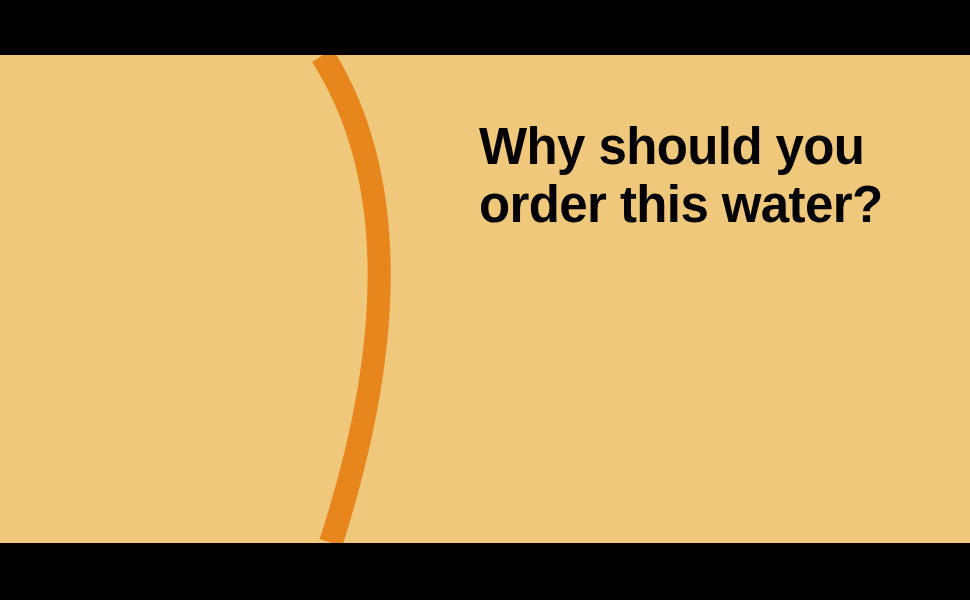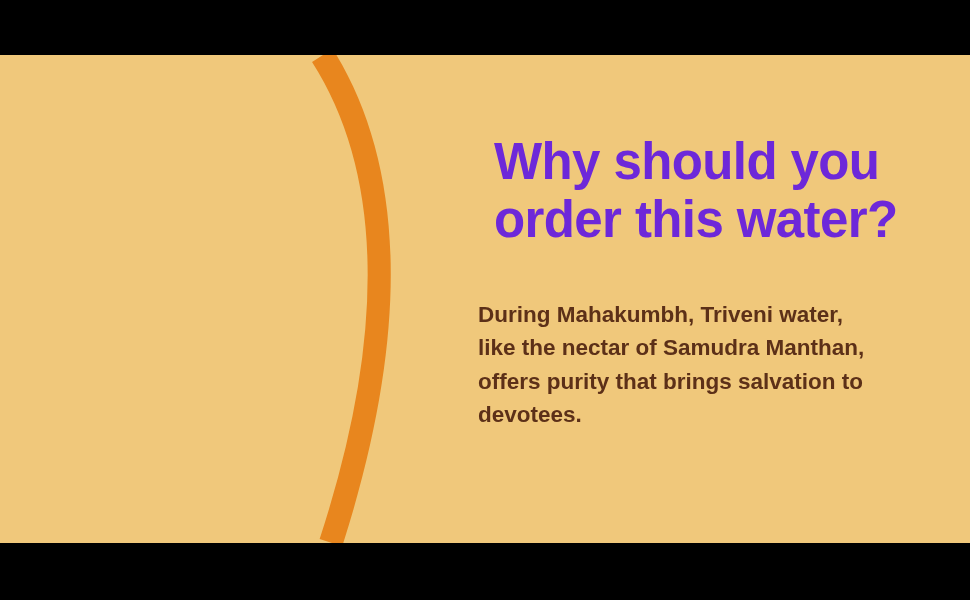--- a/index.html
+++ b/index.html
@@ -37,25 +37,25 @@
   }
   #divider svg{display:block;width:970px;height:488px;}
 
   
   #textcol{
     position:absolute;left:478px;top:0;width:470px;height:488px;
     z-index:20;
   }
   #headline{
     position:absolute;left:0;top:62px;width:470px;
-    margin:16px;
+    margin:1px;
     font-size:51px;line-height:1.13;
     font-weight:bold;
     letter-spacing:-0.6px;
-    color:#6d28d9;
+    color:#000000;
     white-space:pre-line;
   }
   #subtext{
     position:absolute;left:0;top:243px;width:474px;
     margin:0;
     font-size:22.5px;line-height:1.48;
     font-weight:bold;
     color:#5C3018;
     white-space:pre-line;
   }
@@ -310,22 +310,18 @@
 
         <path d="M323,0 C392,108 404,268 332,488" fill="none" stroke="#E8861E" stroke-width="26"></path>
 
         <path d="M334,-4 C402,106 414,268 342,492 L980,492 L980,-4 Z" fill="#F0C87B"></path>
       </svg>
     </div>
 
     <div id="textcol">
       <h1 id="headline">Why should you
 order this water?</h1>
-      <p id="subtext">During Mahakumbh, Triveni water,
-like the nectar of Samudra Manthan,
-offers purity that brings salvation to
-devotees.</p>
     </div>
   </div>
 
   <div class="bar bar-top"></div>
   <div class="bar bar-bottom"></div>
 </div>
 
 </body></html>

